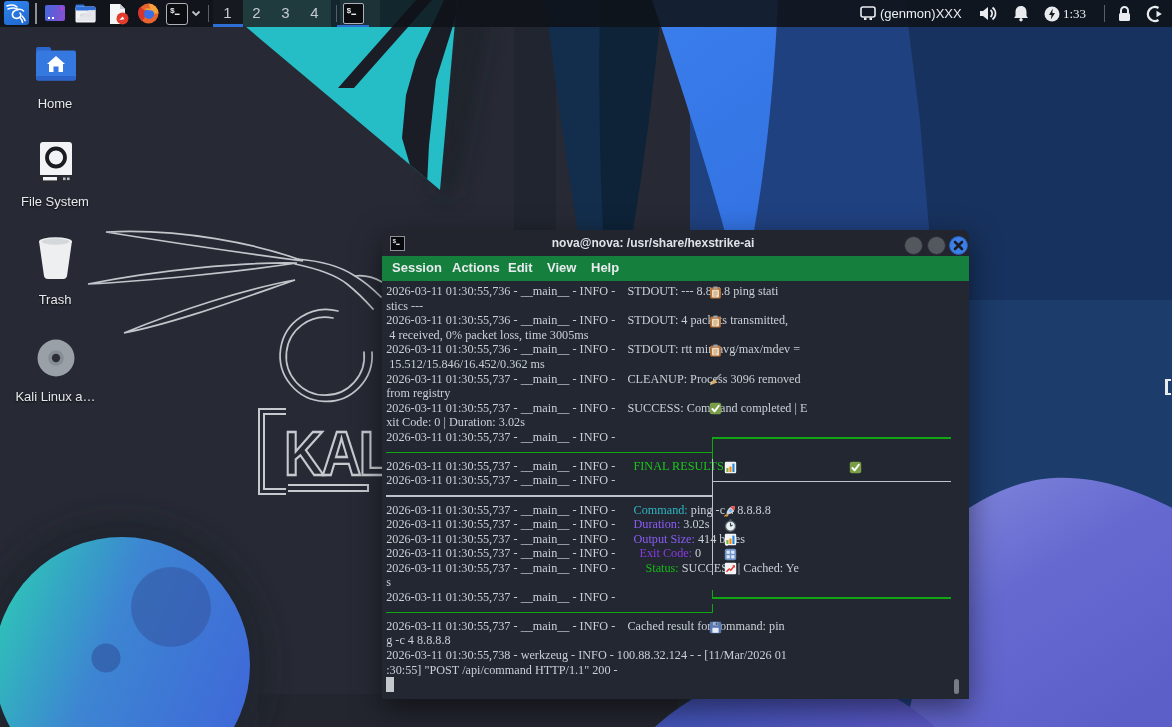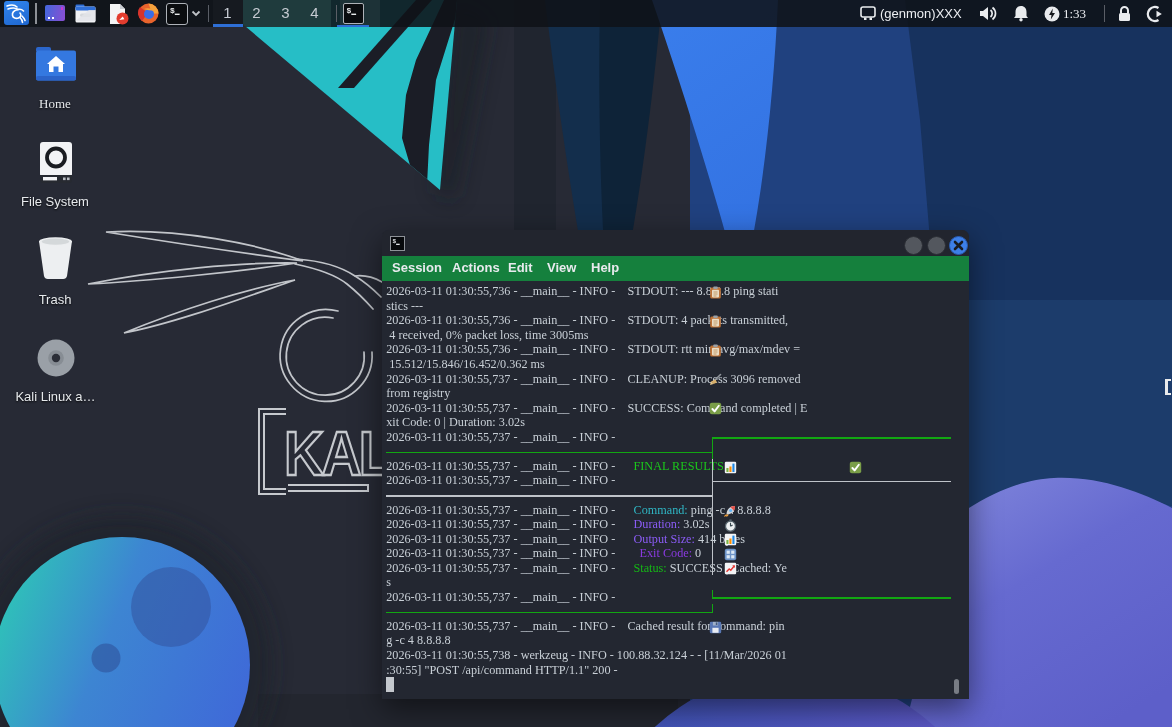--- a/index.html
+++ b/index.html
@@ -11,21 +11,21 @@
 .dicon{position:absolute;z-index:5;}
 .dlabel{position:absolute;z-index:5;color:#e6e9ec;font-size:13px;text-align:center;white-space:nowrap;text-shadow:0 1px 2px rgba(0,0,0,0.9);}
 #term{position:absolute;left:382px;top:230px;width:587px;height:469px;z-index:10;border-radius:7px 7px 0 0;background:#232731;box-shadow:0 10px 30px rgba(0,0,0,0.5);}
 #tbar{position:absolute;left:0;top:0;width:587px;height:26px;background:#22252e;border-radius:7px 7px 0 0;border-bottom:1px solid #1a1d24;}
 #ttitle{position:absolute;left:21px;top:0;width:500px;text-align:center;line-height:26px;font-weight:bold;font-size:12px;color:#dfe2e6;}
 
 .tbtn{position:absolute;top:5.5px;width:17px;height:17px;border-radius:50%;}
 #mbar{position:absolute;left:0;top:26px;width:587px;height:25px;background:#15803d;}
 .mitem{position:absolute;top:0;height:25px;line-height:24px;font-size:13px;font-weight:600;color:#e8eaee;}
 #tpre{position:absolute;left:4.2px;top:54.3px;margin:0;font-family:Liberation Serif, serif;font-size:12.215px;line-height:14.55px;color:#c9d0d7;white-space:pre;z-index:11;}
-.g{color:#15b815;}
+.g{color:#15b815;margin-left:12px;}
 .gb{color:#1bc71b;}
 .cy{color:#2fb6c4;}
 .or{color:#8b5cf6;}
 .pu{color:#8a3ae0;margin-left:6px;}
 .bline{position:absolute;z-index:12;}
 .emo{position:absolute;z-index:13;width:13px;height:13px;}
 #cursor{position:absolute;z-index:12;background:#c4c8cd;}
 #scrollh{position:absolute;z-index:12;background:#787c84;border-radius:2.5px;}
 #mousecur{position:absolute;left:1165px;top:378px;z-index:30;}
 </style></head>
@@ -211,21 +211,21 @@
     <path d="M10.5,5.8 L10.5,12.2 L15.8,9 Z" fill="#e9ebee"></path>
   </svg>
 </div>
 <div id="icons">
   <svg class="dicon" style="left:36px;top:47px;" width="40" height="34" viewBox="0 0 40 34">
     <path d="M0,4 L0,2 A2,2 0 0 1 2,0 L13,0 A2,2 0 0 1 15,2 L15,4 Z" fill="#2b66cc"></path>
     <rect x="0" y="3.5" width="40" height="30" rx="2" fill="#3478e0"></rect>
     <rect x="0" y="29" width="40" height="4.5" rx="2" fill="#2b63c8"></rect>
     <path d="M20,9 L29,17 L27,17 L27,25 L22.5,25 L22.5,19.5 L17.5,19.5 L17.5,25 L13,25 L13,17 L11,17 Z" fill="#fff"></path>
   </svg>
-  <div class="dlabel" style="left:15px;top:96px;width:80px;font-family:Liberation Serif, serif;">Home</div>
+  <div class="dlabel" style="left:15px;top:96px;width:80px;">Home</div>
   <svg class="dicon" style="left:39px;top:142px;" width="34" height="42" viewBox="0 0 34 42">
     <rect x="1" y="0" width="32" height="35" rx="3" fill="#f2f3f5"></rect>
     <circle cx="17" cy="15.5" r="9" fill="none" stroke="#1a1c21" stroke-width="3.8"></circle>
     <path d="M1,33 L33,33 L33,38 A3,3 0 0 1 30,41 L4,41 A3,3 0 0 1 1,38 Z" fill="#272a31"></path>
     <rect x="4" y="35" width="14" height="3.4" fill="#f2f3f5"></rect>
     <rect x="24" y="35.5" width="2.6" height="2.6" fill="#b9bdc3"></rect>
         <rect x="28" y="35.5" width="2.6" height="2.6" fill="#b9bdc3"></rect>
   </svg>
   <div class="dlabel" style="left:15px;top:194px;width:80px;">File System</div>
   <svg class="dicon" style="left:38px;top:237px;" width="35" height="43" viewBox="0 0 35 43">
@@ -239,20 +239,21 @@
     <circle cx="19" cy="19" r="7.8" fill="#878d94"></circle>
     <circle cx="19" cy="19" r="4.2" fill="#2b2e37"></circle>
   </svg>
   <div class="dlabel" style="left:8px;top:389px;width:95px;">Kali Linux a…</div>
 </div>
 <div id="term">
   <div id="tbar">
     <div style="position:absolute;left:8px;top:6px;width:13px;height:13px;border:1px solid #8e9298;background:#07090c;">
       <span style="position:absolute;left:1.5px;top:0.5px;color:#dfe2e6;font-size:6px;font-weight:bold;font-family:'Liberation Mono',monospace;">$<span style="text-decoration:underline;">_</span></span>
     </div>
+    <div id="ttitle">nova@nova: /usr/share/hexstrike-ai</div>
     <div class="tbtn" style="left:522px;background:#53575e;border:1px solid #2a2d34;"></div>
     <div class="tbtn" style="left:545px;background:#53575e;border:1px solid #2a2d34;"></div>
     <div class="tbtn" style="left:567px;background:#3d7fe8;border:1px solid #2a5cb0;">
       <svg width="17" height="17" viewBox="0 0 17 17">
             <path d="M5,5 L12,12 M12,5 L5,12" stroke="#191c23" stroke-width="2.6" stroke-linecap="round"></path>
           </svg>
     </div>
   </div>
   <div id="mbar">
     <div class="mitem" style="left:10px;">Session</div>

